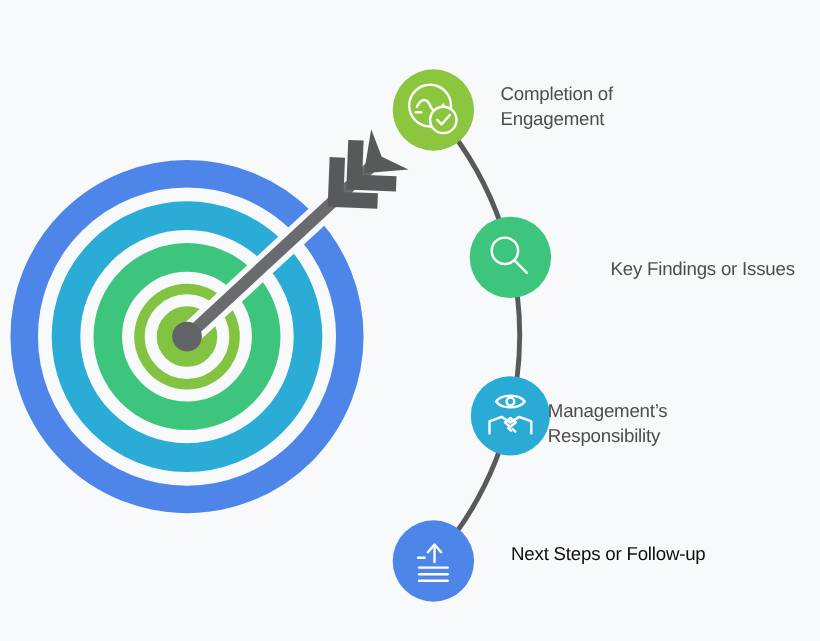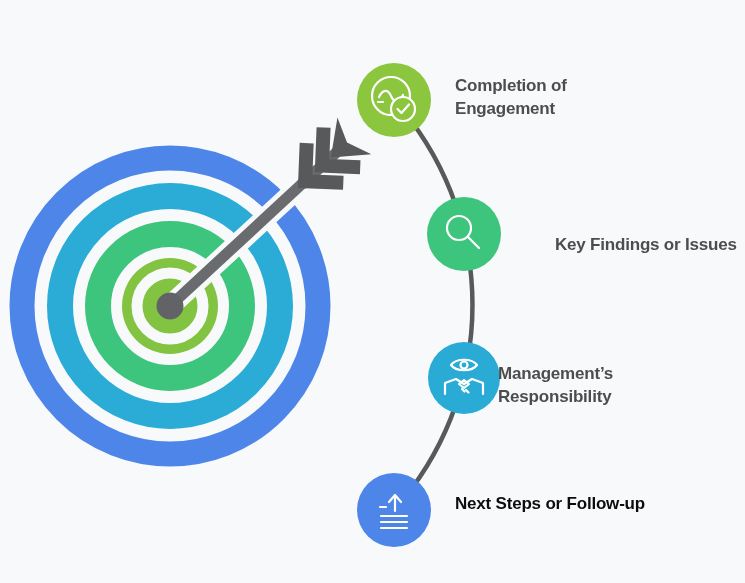--- a/index.html
+++ b/index.html
@@ -7,27 +7,27 @@
     width:745px;height:583px;
     background:#F8F9FA;
     font-family:"Liberation Sans",sans-serif;
     position:relative;
     overflow:hidden;
   }
   #canvas{position:relative;width:745px;height:583px;}
   svg{position:absolute;left:0;top:0;}
   .label{
     position:absolute;
-    font-weight:700;
+    font-weight:400;
     font-size:17px;
     line-height:23px;
     letter-spacing:-0.2px;
     color:#4D4D4D;
   }
-  .label.dark{color:#0D0D0D;}
+  .label.dark{color:#0D0D0D;text-align:center;}
   
   .ic{stroke:#FFFFFF;fill:none;stroke-width:2.2;stroke-linecap:round;stroke-linejoin:round;}
   .fletch{stroke:#58595B;fill:none;stroke-width:14;stroke-linejoin:miter;stroke-linecap:butt;}
 </style>
 </head>
 <body>
 
 <div id="canvas">
 
   <svg width="745" height="583" viewBox="0 0 745 583">

